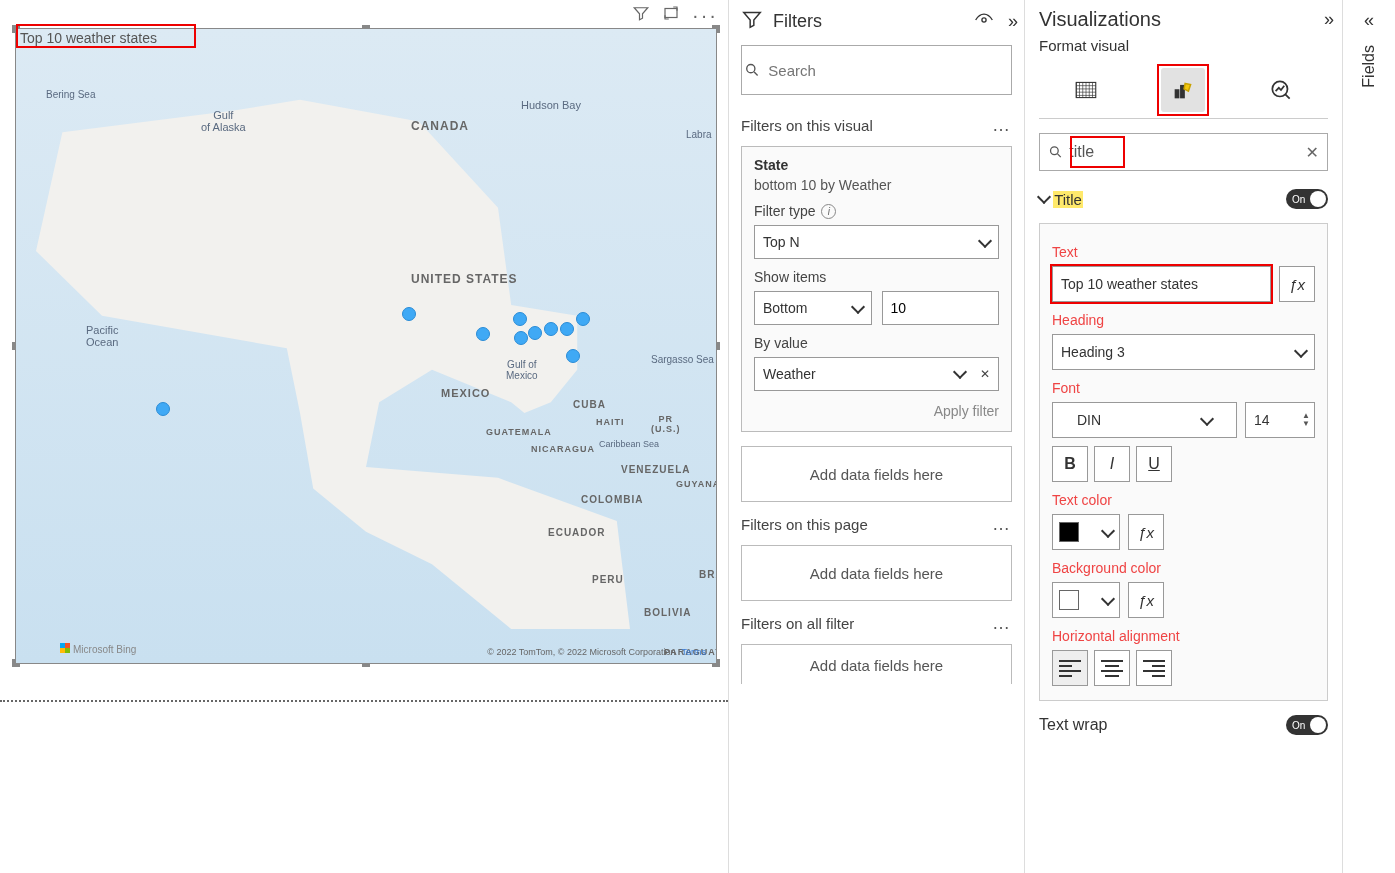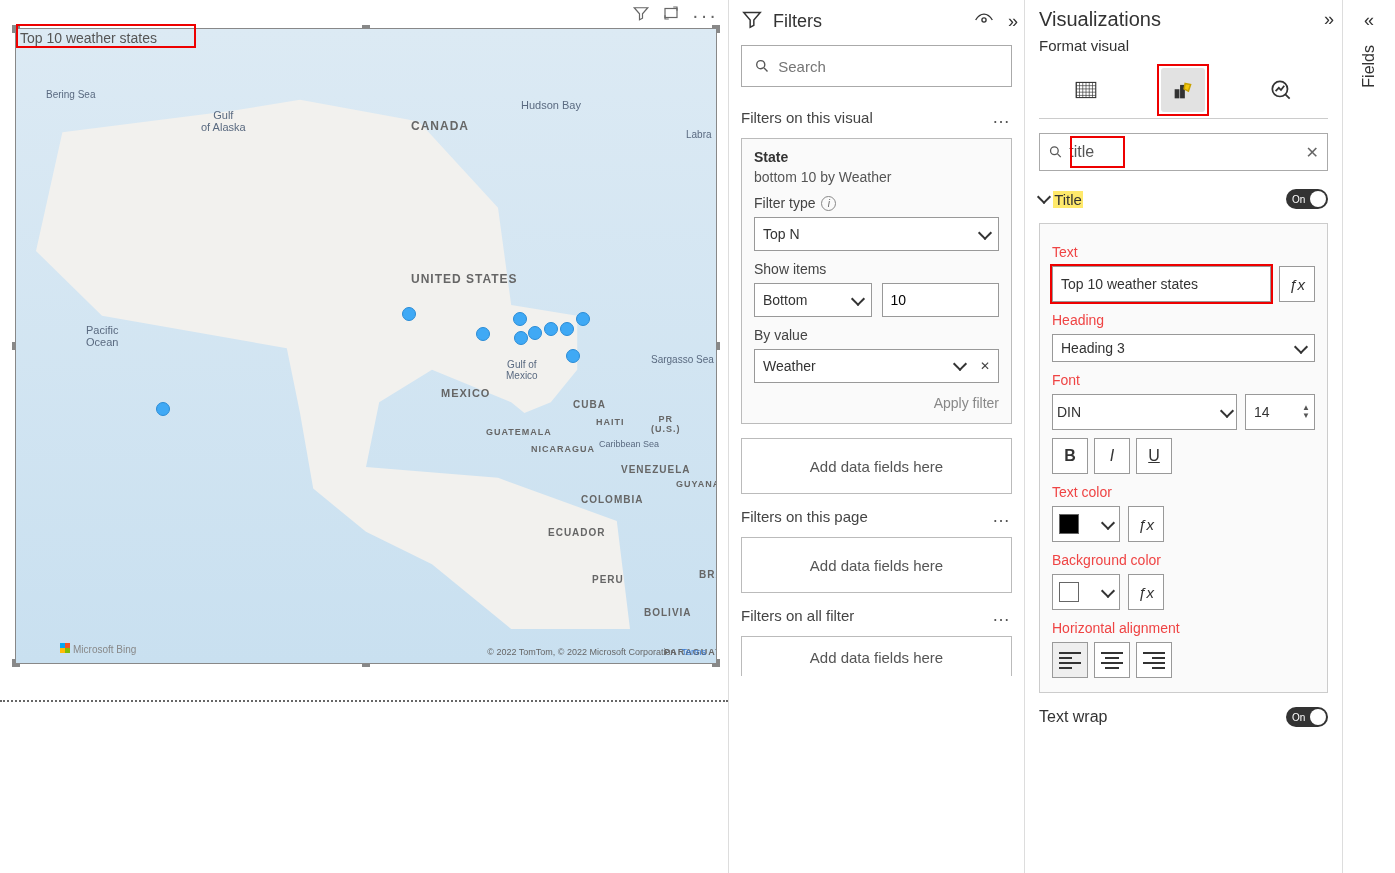--- a/index.html
+++ b/index.html
@@ -33,21 +33,21 @@
 .terms { color:#3a7bd5; margin-left:6px; }
 
 .page-border { position:absolute; left:0; top: 700px; width: 728px; border-top: 2px dotted #666; }
 
 
 .filters-pane { position:absolute; left: 728px; top:0; width: 296px; height: 873px; border-left:1px solid #ddd; padding: 8px 12px 0 12px; background:#fff; }
 .pane-header { display:flex; align-items:center; justify-content:space-between; margin-bottom:10px; }
 .pane-header .title { display:flex; align-items:center; gap:10px; font-size:18px; font-weight:500; color:#333; }
 .pane-header-icons { display:flex; align-items:center; gap:14px; color:#333; }
 
-.search-box { display:flex; align-items:center; gap:8px; border:1px solid #aaa; padding:8px 12px; margin: 8px 0 20px; height:42px; }
+.search-box { display:flex; align-items:center; gap:8px; border:1px solid #aaa; padding:8px 2px; margin: 8px 0 20px; height:50px; }
 .search-box input { border:none; outline:none; font-size:15px; width:100%; color:#555; }
 
 .section-header { display:flex; justify-content:space-between; align-items:center; font-size:15px; color:#444; margin:6px 0 10px; }
 .section-header .dots { color:#555; font-size:18px; letter-spacing:2px; }
 
 .filter-card { border:1px solid #bbb; padding:10px 12px 12px; margin-bottom:14px; background:#fafafa; }
 .filter-card .fname { font-weight:700; font-size:14px; color:#333; }
 .filter-card .fdesc { font-size:14px; color:#555; margin:4px 0 10px; }
 .flabel { font-size:14px; color:#444; margin:10px 0 6px; display:flex; align-items:center; gap:6px;}
 .info-icon { display:inline-flex; width:15px; height:15px; border:1px solid #888; border-radius:50%; align-items:center; justify-content:center; font-size:10px; font-style:italic; color:#666;}
@@ -85,24 +85,24 @@
 .toggle { width:42px; height:20px; background:#333; border-radius:10px; position:relative; color:#fff; font-size:10px; display:flex; align-items:center; padding-left:6px;}
 .toggle .dot { position:absolute; right:2px; top:2px; width:16px; height:16px; background:#fff; border-radius:50%; }
 
 .plabel { font-size:14px; color:#ef4444; margin:10px 0 6px; }
 .prop-card { border:1px solid #ccc; background:#fafafa; padding:10px 12px 14px; }
 .text-row { display:flex; gap:8px; align-items:center; }
 .title-input-box { border:1px solid #999; background:#fff; height:36px; flex:1; padding:0 8px; font-size:14px; display:flex; align-items:center;}
 .title-input-highlight { outline:2.5px solid #e00; }
 .fx-btn { width:36px; height:36px; border:1px solid #999; background:#fff; display:flex; align-items:center; justify-content:center; font-style:italic; font-size:15px;}
 
-.heading-select { border:1px solid #999; background:#fff; height:28px; display:flex; align-items:center; justify-content:space-between; padding:0 8px; font-size:14px;}
+.heading-select { border:1px solid #999; background:#fff; height:36px; display:flex; align-items:center; justify-content:space-between; padding:0 8px; font-size:14px;}
 
 .font-row { display:flex; gap:8px; }
-.font-select { border:1px solid #999; background:#fff; height:36px; flex:1; display:flex; align-items:center; justify-content:space-between; padding:0 4px; font-size:14px;}
+.font-select { border:1px solid #999; background:#fff; height:36px; flex:1; display:flex; align-items:center; justify-content:space-between; padding:0 24px; font-size:14px;}
 .size-spin { border:1px solid #999; background:#fff; height:36px; width:70px; display:flex; align-items:center; justify-content:space-between; padding: 0 4px 0 8px; font-size:14px;}
 .spin-arrows { display:flex; flex-direction:column; font-size:8px; line-height:8px; color:#555;}
 
 .biu { display:flex; gap:6px; margin-top:8px;}
 .biu-btn { width:36px; height:36px; border:1px solid #999; background:#fff; display:flex; align-items:center; justify-content:center; font-size:16px;}
 .biu-btn.bold{font-weight:700;} .biu-btn.italic{font-style:italic;} .biu-btn.under{text-decoration:underline;}
 
 .color-row { display:flex; gap:8px; align-items:center;}
 .swatch-drop { border:1px solid #999; background:#fff; height:36px; width:68px; display:flex; align-items:center; justify-content:space-between; padding:0 6px;}
 .swatch { width:20px; height:20px; border:1px solid #666;}

